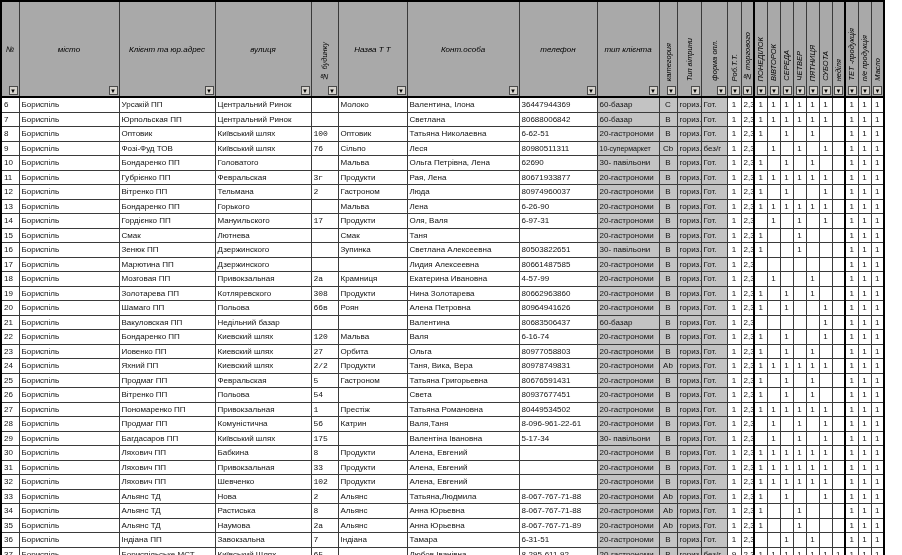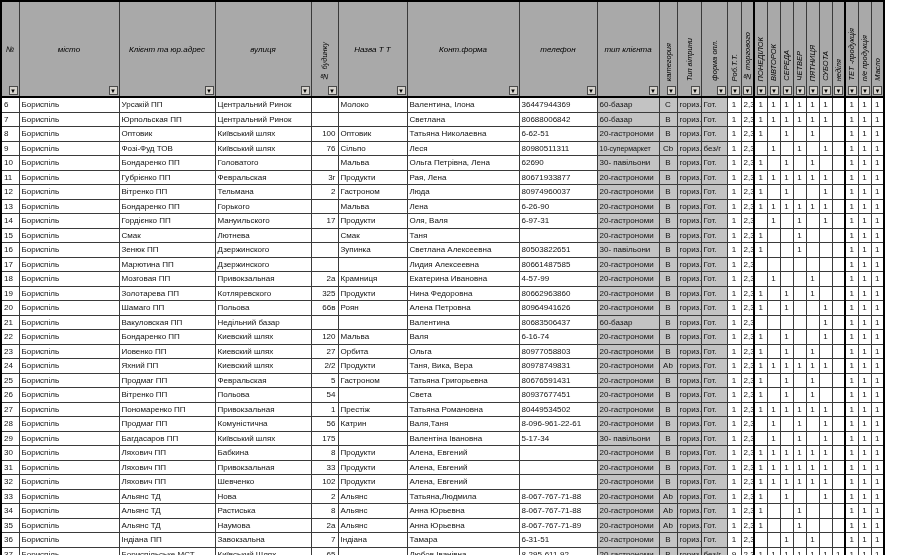--- a/index.html
+++ b/index.html
@@ -12,21 +12,21 @@
      vertical-align:middle;text-align:center;padding:1px;}
   thead tr{height:96px;}
   th.vt{vertical-align:bottom;padding-bottom:13px;}
   th.vt .lbl{display:inline-block;writing-mode:vertical-rl;transform:rotate(180deg);
              white-space:nowrap;font-size:7.5px;max-height:78px;}
   th .flt{position:absolute;bottom:1px;right:1px;width:9px;height:9px;background:#d6d3cd;
           border:1px solid #4a4a4a;font-size:6px;line-height:8px;text-align:center;
           font-style:normal;color:#000;cursor:pointer;box-sizing:border-box;}
   td.shade{background:#c3c3c3;}
   td.c{text-align:center;}
-  td.r{text-align:right;}
+  td.r{font-family:Liberation Mono, monospace;}
   th.thickR,td.thickR{border-right:2px solid #000;}
   thead th{border-bottom:2px solid #000;}
   td.typeSmall{font-size:7px;}
 </style>
 </head>
 <body>
 
 <div class="sheet">
   <table id="tbl">
       <colgroup>
@@ -56,21 +56,21 @@
         <col style="width: 13px;">
       </colgroup>
       <thead>
         <tr>
           <th class=""><span class="lbl">№</span><div class="flt">▼</div></th>
           <th class=""><span class="lbl">місто</span><div class="flt">▼</div></th>
           <th class=""><span class="lbl">Клієнт та юр.адрес</span><div class="flt">▼</div></th>
           <th class=""><span class="lbl">вулиця</span><div class="flt">▼</div></th>
           <th class="vt"><span class="lbl">№ будинку</span><div class="flt">▼</div></th>
           <th class=""><span class="lbl">Назва Т Т</span><div class="flt">▼</div></th>
-          <th class=""><span class="lbl">Конт.форма</span><div class="flt">▼</div></th>
+          <th class=""><span class="lbl">Конт.особа</span><div class="flt">▼</div></th>
           <th class=""><span class="lbl">телефон</span><div class="flt">▼</div></th>
           <th class=""><span class="lbl">тип клієнта</span><div class="flt">▼</div></th>
           <th class="vt"><span class="lbl">категория</span><div class="flt">▼</div></th>
           <th class="vt"><span class="lbl">Тип вітрини</span><div class="flt">▼</div></th>
           <th class="vt"><span class="lbl">форма опл.</span><div class="flt">▼</div></th>
           <th class="vt"><span class="lbl">Роб.Т.Т.</span><div class="flt">▼</div></th>
           <th class="vt thickR"><span class="lbl">№ торгового</span><div class="flt">▼</div></th>
           <th class="vt"><span class="lbl">ПОНЕДІЛОК</span><div class="flt">▼</div></th>
           <th class="vt"><span class="lbl">ВІВТОРОК</span><div class="flt">▼</div></th>
           <th class="vt"><span class="lbl">СЕРЕДА</span><div class="flt">▼</div></th>
@@ -420,23 +420,23 @@
           <td class="c thickR"></td>
           <td class="c">1</td>
           <td class="c">1</td>
           <td class="c">1</td>
         </tr>
         <tr>
           <td class="">19</td>
           <td class="">Бориспіль</td>
           <td class="">Золотарева ПП</td>
           <td class="">Котляревского</td>
-          <td class="r">325</td>
+          <td class="r">308</td>
           <td class="">Продукти</td>
-          <td class="">Нина Федоровна</td>
+          <td class="">Нина Золотарева</td>
           <td class="">80662963860</td>
           <td class="shade">20-гастрономи</td>
           <td class="shade c">В</td>
           <td class="shade">гориз.</td>
           <td class="shade">Гот.</td>
           <td class="c">1</td>
           <td class="c thickR">2,3</td>
           <td class="c">1</td>
           <td class="c"></td>
           <td class="c">1</td>

